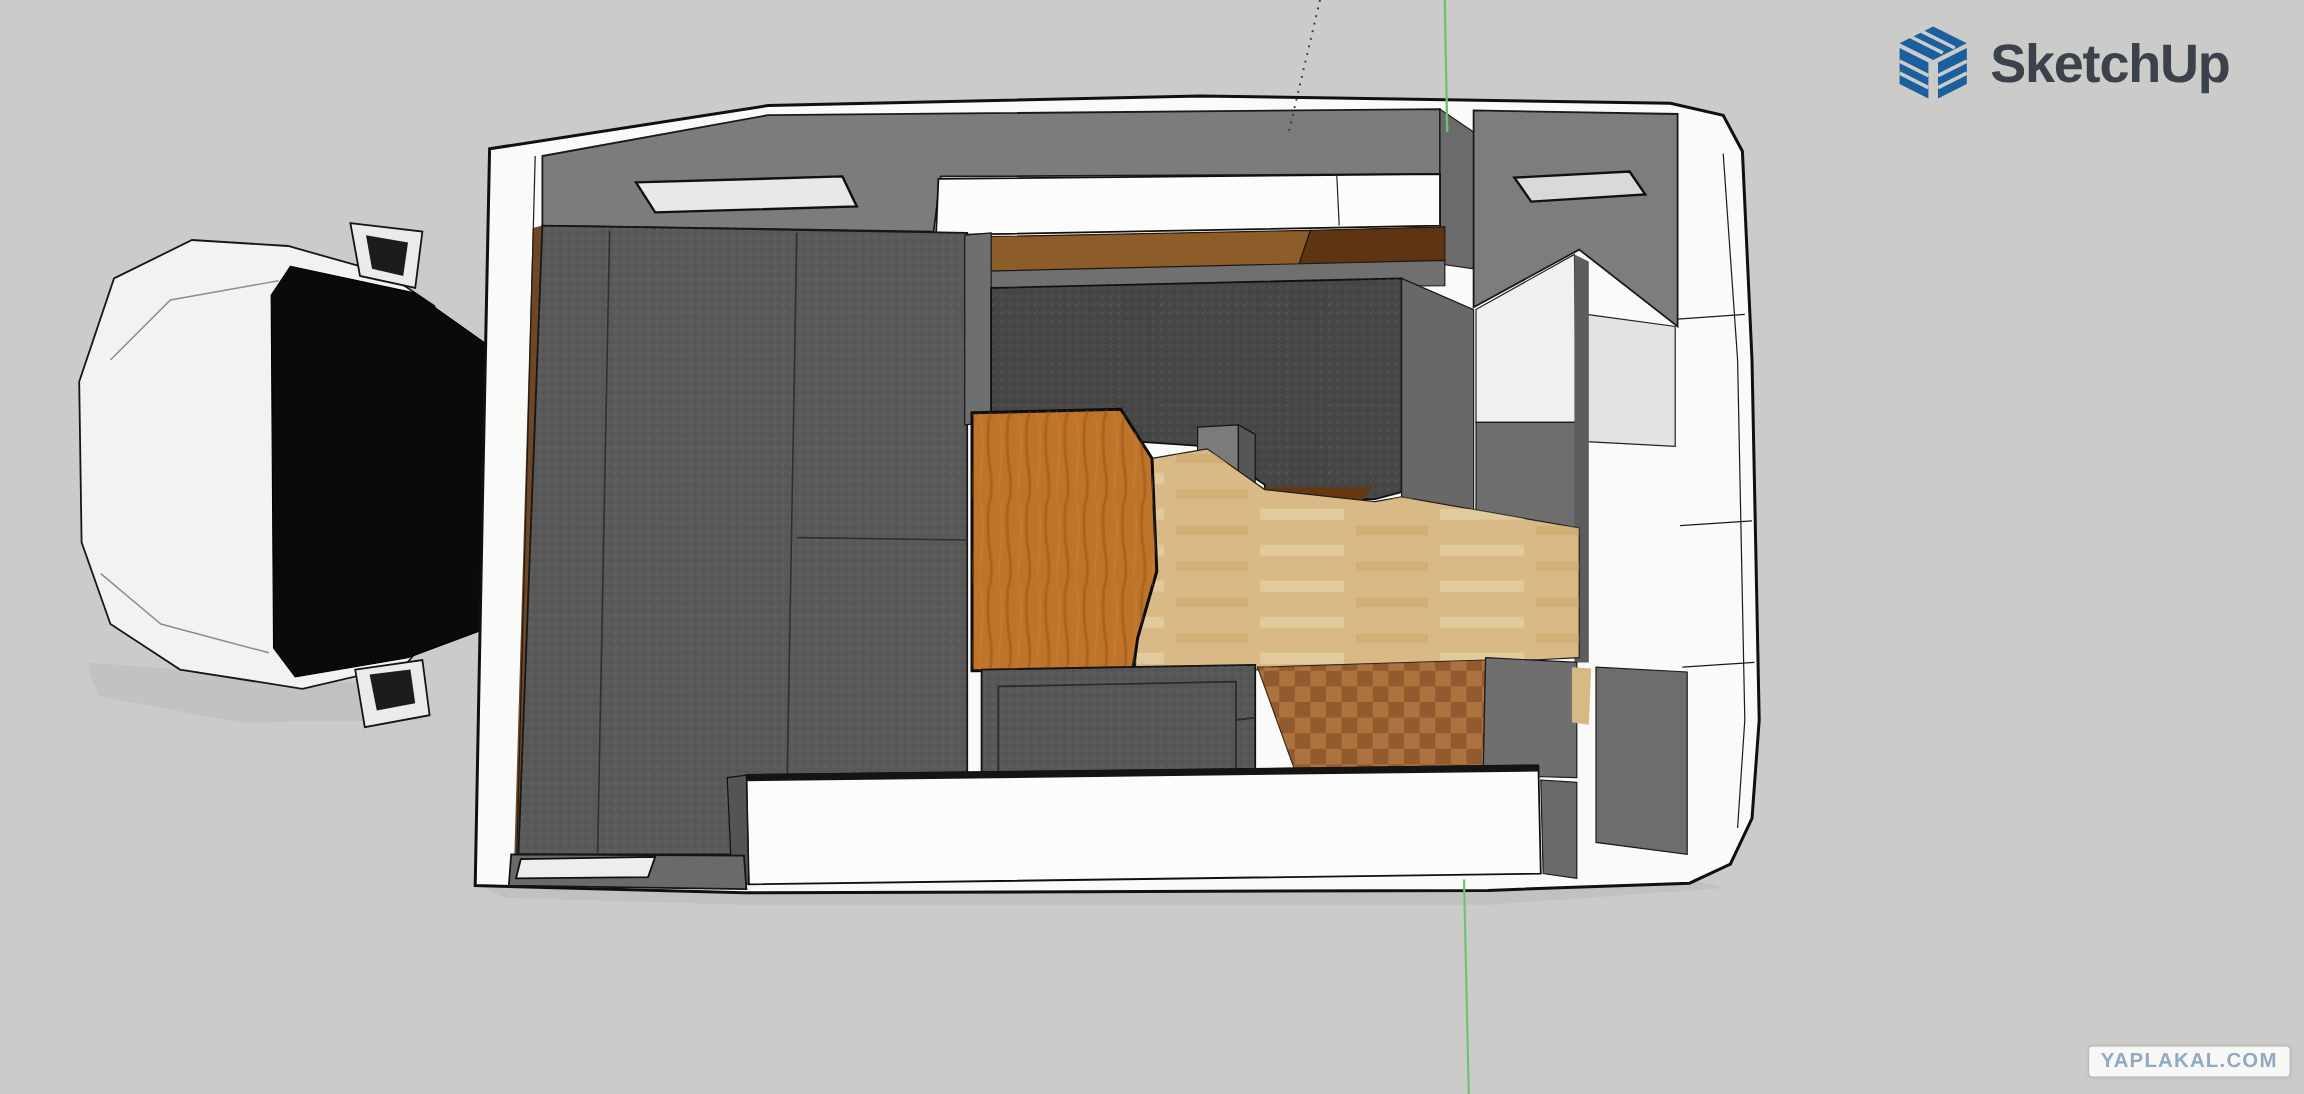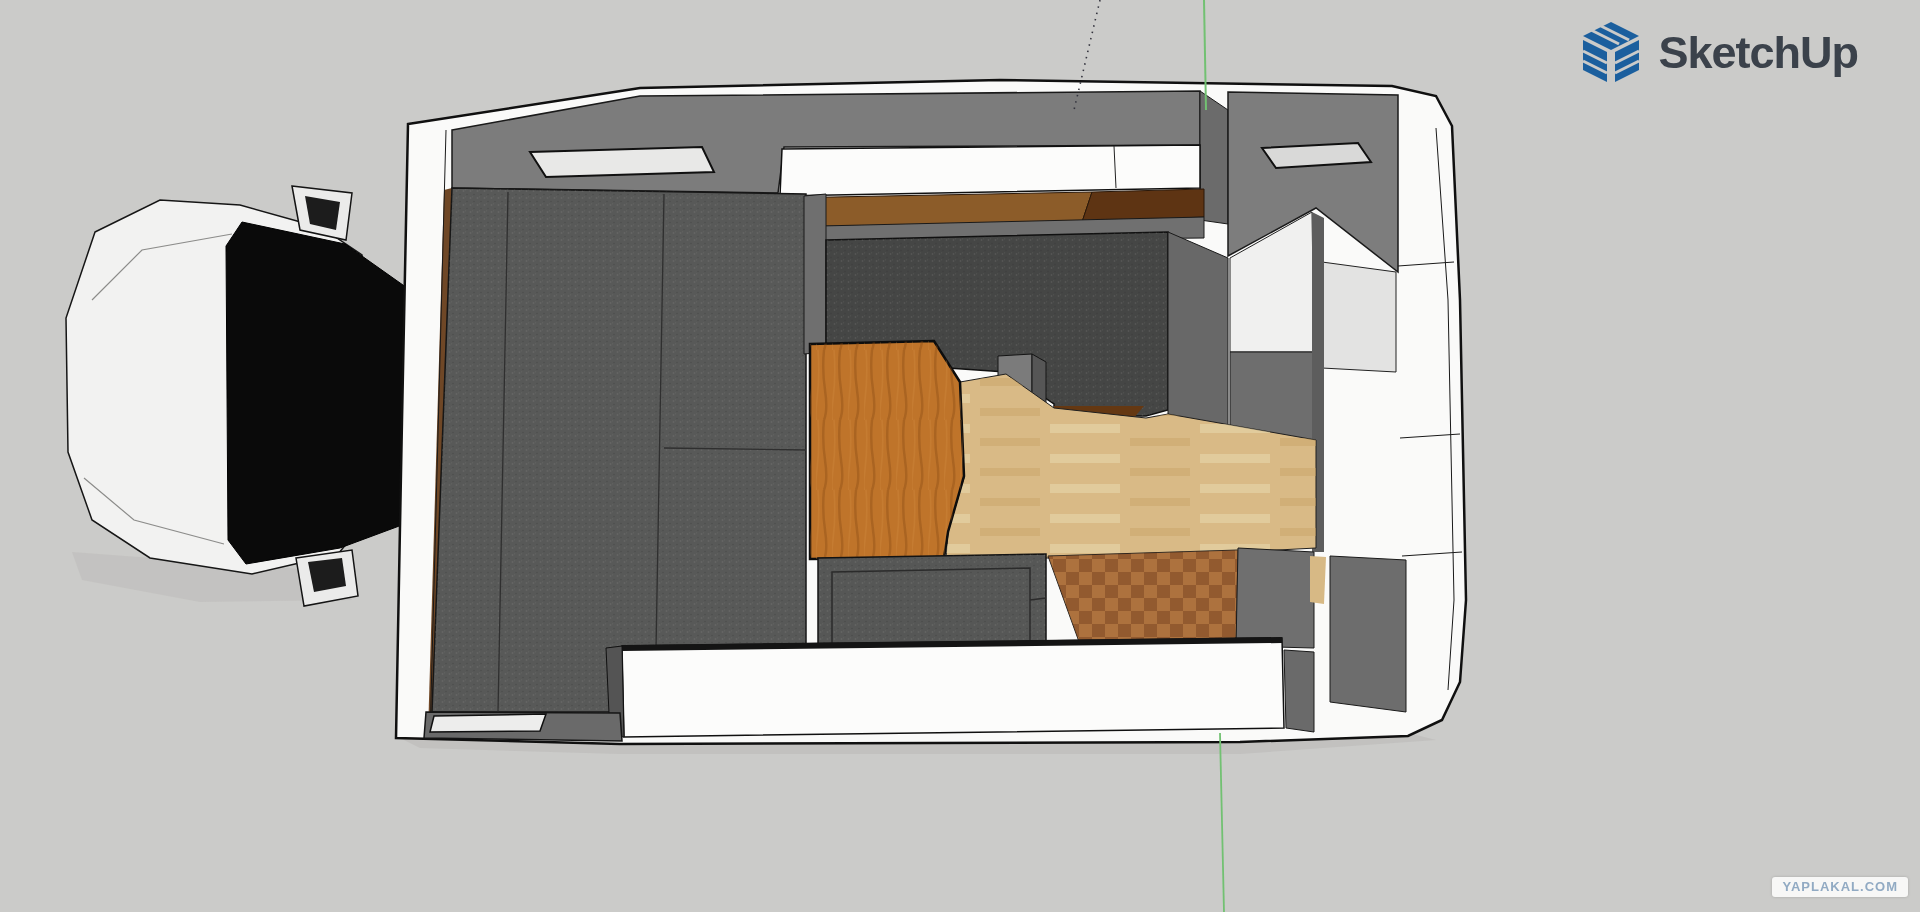--- a/index.html
+++ b/index.html
@@ -18,21 +18,21 @@
   }
   .logo-icon{width:62px;height:66px;display:block;}
   .logo-text{
     font-size:45px;font-weight:700;color:#3b424b;letter-spacing:-1px;
     line-height:66px;
   }
   .watermark{
     position:absolute;right:12px;bottom:15px;
     background:#f7f7f6;border-radius:3px;
     padding:2px 10px 3px 10px;
-    font-size:13px;font-weight:700;color:#91aac3;letter-spacing:1px;
+    font-size:17px;font-weight:700;color:#91aac3;letter-spacing:1px;
     box-shadow:0 0 3px rgba(0,0,0,.18);
   }
 </style>
 </head>
 <body>
 
 <div class="stage">
 
   <svg id="scene" class="scene" width="1920" height="912" viewBox="0 0 1920 912">
     <defs>

